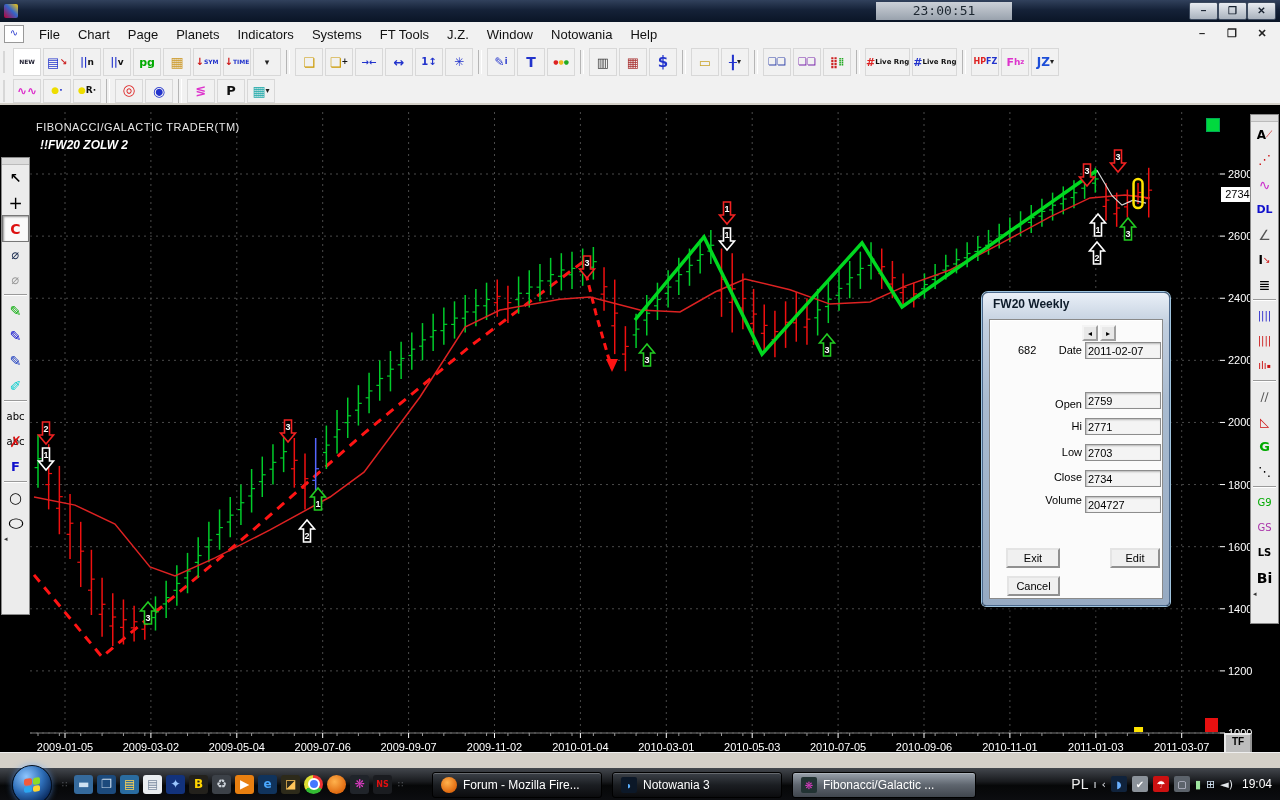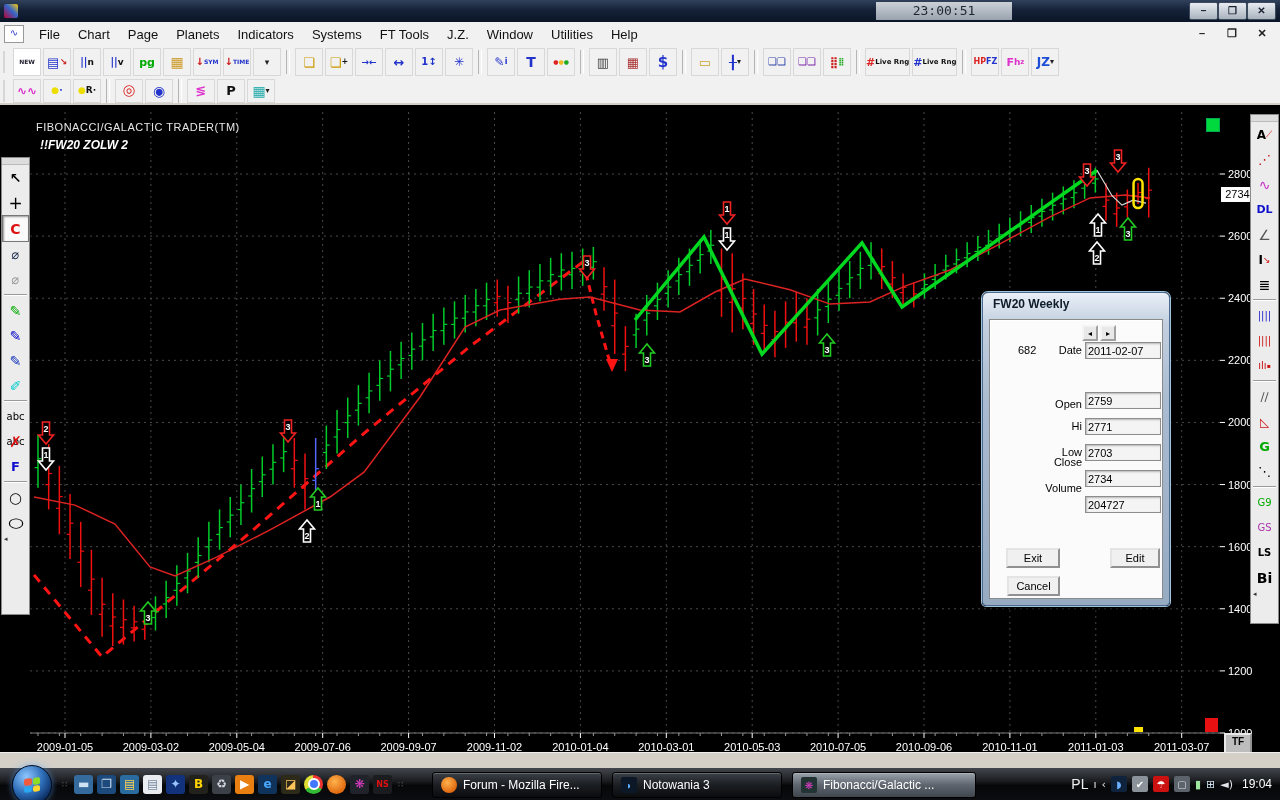--- a/index.html
+++ b/index.html
@@ -125,21 +125,21 @@
   <div id="menu-items" style="display:flex">
       <span class="menu-item">File</span>
       <span class="menu-item">Chart</span>
       <span class="menu-item">Page</span>
       <span class="menu-item">Planets</span>
       <span class="menu-item">Indicators</span>
       <span class="menu-item">Systems</span>
       <span class="menu-item">FT Tools</span>
       <span class="menu-item">J.Z.</span>
       <span class="menu-item">Window</span>
-      <span class="menu-item">Utilities</span>
+      <span class="menu-item">Notowania</span>
       <span class="menu-item">Help</span>
     </div>
 </div>
 <div id="mdi-btns">
   <span class="mdi-btn">–</span>
   <span class="mdi-btn">❐</span>
   <span class="mdi-btn">✕</span>
 </div>
 
 <div class="abs" id="toolbar-main">
@@ -941,23 +941,23 @@
       <button class="spin" style="left:110px">▸</button>
       <div id="dlg-rows">
           <div class="dlg-label" style="top: 22px;">Date</div>
           <input class="dlg-input" readonly="" value="2011-02-07" style="top: 22px;">
           <div class="dlg-label" style="top: 76px;">Open</div>
           <input class="dlg-input" readonly="" value="2759" style="top: 72px;">
           <div class="dlg-label" style="top: 98px;">Hi</div>
           <input class="dlg-input" readonly="" value="2771" style="top: 98px;">
           <div class="dlg-label" style="top: 124px;">Low</div>
           <input class="dlg-input" readonly="" value="2703" style="top: 124px;">
-          <div class="dlg-label" style="top: 134px;">Close</div>
+          <div class="dlg-label" style="top: 149px;">Close</div>
           <input class="dlg-input" readonly="" value="2734" style="top: 150px;">
-          <div class="dlg-label" style="top: 160px;">Volume</div>
+          <div class="dlg-label" style="top: 172px;">Volume</div>
           <input class="dlg-input" readonly="" value="204727" style="top: 176px;">
         </div>
       <button class="dlg-btn" style="left:16px;top:228px;width:54px">Exit</button>
       <button class="dlg-btn" style="left:120px;top:228px;width:50px">Edit</button>
       <button class="dlg-btn" style="left:17px;top:256px;width:53px">Cancel</button>
     </div>
   </div>
 </div>
 
 <div class="abs" id="statusstrip"></div>

